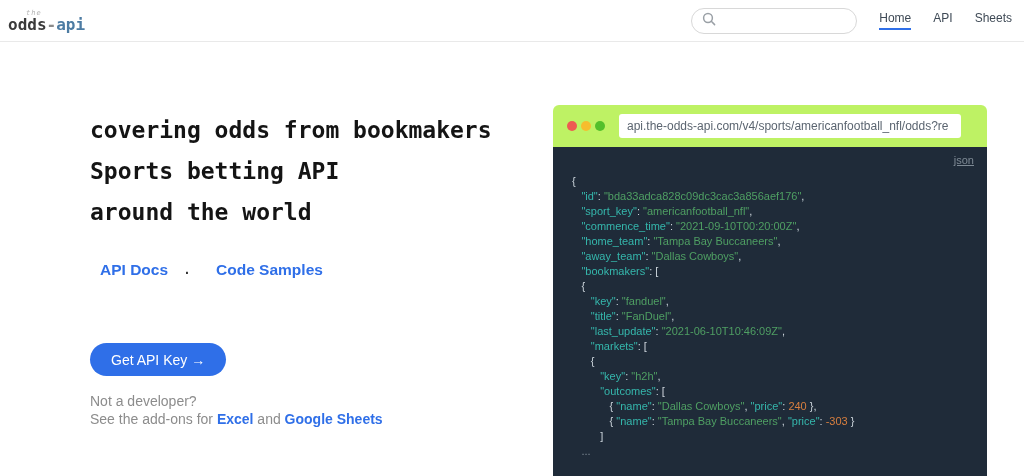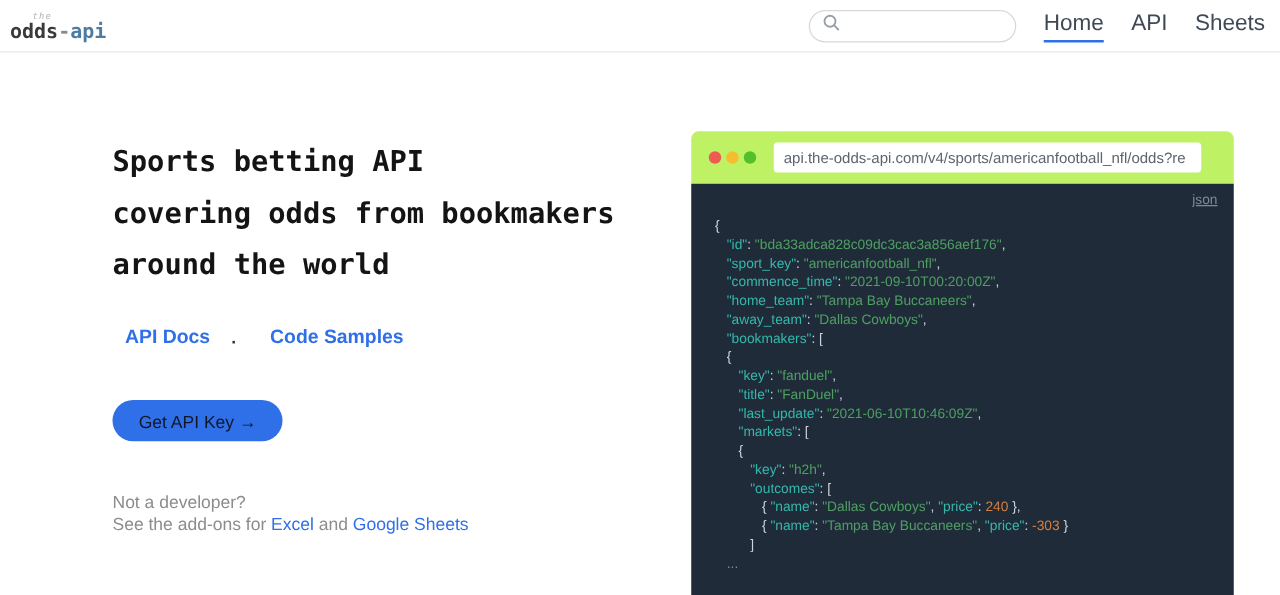--- a/index.html
+++ b/index.html
@@ -15,38 +15,38 @@
   .logo .the { position:absolute; top:1px; left:18px; font-size:7px; font-weight:400;
     color:#b3b3b3; letter-spacing:1px;font-style:italic; }
   .logo .dash { color:#8a8a8a; }
   .logo .api { color:#4d7ca3; }
   .nav-right { margin-left:auto; margin-right:12px; display:flex; align-items:center; gap:22px; }
   .searchbox { width:166px; height:26px; border:1px solid #d8d8d8; border-radius:13px;
     display:flex; align-items:center; padding:0 10px; background:#fff; }
   .searchbox svg { flex:0 0 auto; }
   .searchbox input { border:none; outline:none; width:120px; margin-left:6px; font-size:12px;
     font-family:"Liberation Sans", sans-serif; background:transparent; }
-  .nav-link { font-size:18px; color:#3f4a56; text-decoration:none; padding-bottom:3px;
+  .nav-link { font-size:12px; color:#3f4a56; text-decoration:none; padding-bottom:3px;
     border-bottom:2px solid transparent; cursor:pointer; }
   .nav-link.active { border-bottom-color:var(--accent,#2f6fe8); }
 
   
   .hero-heading { position:absolute; left:90px; top:110px;
     font-family:"DejaVu Sans Mono", monospace; font-weight:bold; font-size:23px;
     color:#141414; line-height:41px; white-space:nowrap; }
   .hero-links { position:absolute; left:100px; top:261px; display:flex; align-items:center;
     gap:17px; font-size:15.5px; font-weight:700; }
   .hero-links a { color:var(--accent,#2f6fe8); text-decoration:none; cursor:pointer; }
   .hero-links .dot { color:#333; font-weight:bold; font-size:14px; }
-  .cta { position:absolute; left:90px; top:320px; height:33px; padding:0 21px;
-    background:var(--accent,#2f6fe8); color:#0f172a; border:none; border-radius:17px;
+  .cta { position:absolute; left:90px; top:343px; height:33px; padding:0 21px;
+    background:var(--accent,#2f6fe8); color:#ffffff; border:none; border-radius:17px;
     font-size:14px; font-family:"Liberation Sans", sans-serif; display:flex; align-items:center;
     cursor:pointer; }
   .note { position:absolute; left:90px; top:392px; font-size:14px; color:#8c8c8c; line-height:18px; }
-  .note a { color:var(--accent,#2f6fe8); text-decoration:none; font-weight:400; cursor:pointer; }
+  .note a { color:var(--accent,#2f6fe8); text-decoration:none; font-weight:700; cursor:pointer; }
 
   
   .browser { position:absolute; left:553px; top:105px; width:434px; }
   .browser-bar { height:42px; background:#bef264; border-radius:6px 6px 0 0;
     display:flex; align-items:center; padding-left:14px; }
   .dot { width:10px; height:10px; border-radius:50%; margin-right:4px; }
   .dot.red { background:#ee5b52; } .dot.yellow { background:#f6bd2e; } .dot.green { background:#53c02b; }
   .urlbar { margin-left:10px; width:342px; height:24px; background:#fff; border-radius:3px;
     font-size:12px; color:#5b6570; line-height:24px; padding:0 8px; white-space:nowrap; overflow:hidden; }
   .code-panel { position:relative; height:329px; background:var(--code-bg,#1f2b39);
@@ -78,22 +78,22 @@
         </span>
         <input type="text" placeholder="" style="">
       </div>
       <a class="nav-link active">Home</a>
       <a class="nav-link">API</a>
       <a class="nav-link">Sheets</a>
     </div>
   </header>
 
   <div class="hero-heading">
+    <div>covering odds from bookmakers</div>
     <div>Sports betting API</div>
-    <div>covering odds from bookmakers</div>
     <div>around the world</div>
   </div>
 
   <div class="hero-links">
     <a>API Docs</a>
     <span class="dot">·</span>
     <a>Code Samples</a>
   </div>
 
   <button class="cta">Get API Key →</button>

